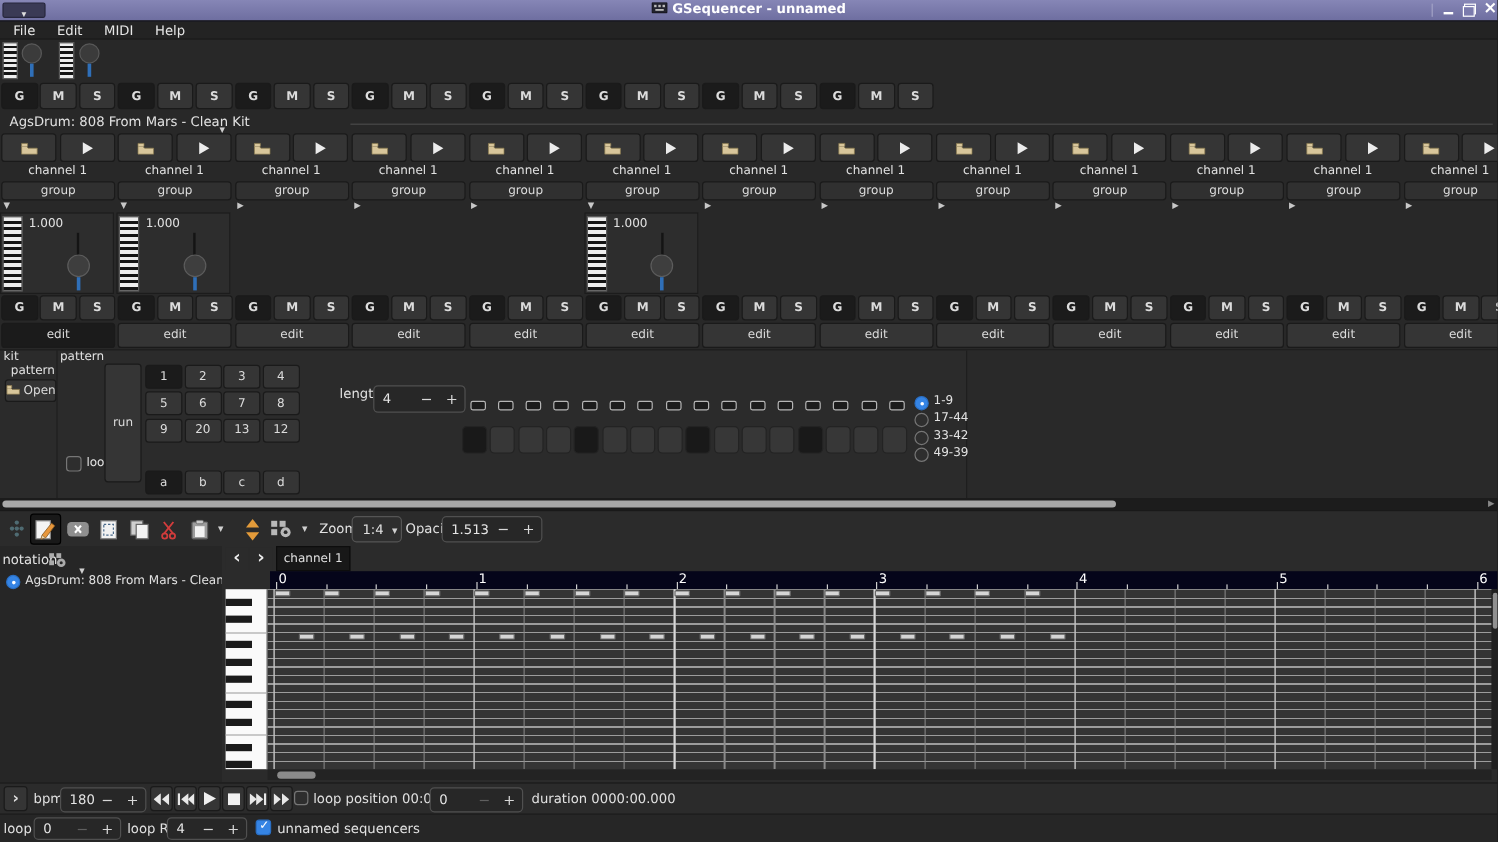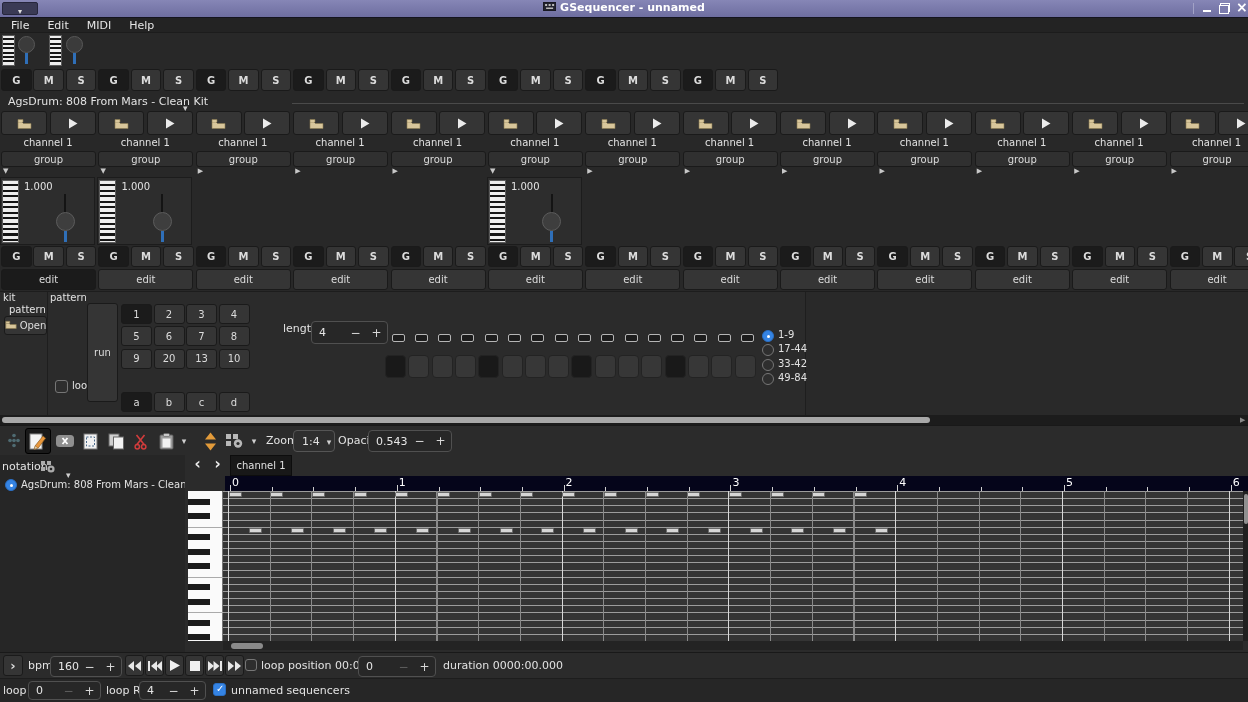--- a/index.html
+++ b/index.html
@@ -462,21 +462,21 @@
       <div class="btn" style="left: 153.5px; top: 12px; width: 31px; height: 20px;">2</div>
       <div class="btn" style="left: 186px; top: 12px; width: 31px; height: 20px;">3</div>
       <div class="btn" style="left: 218.5px; top: 12px; width: 31px; height: 20px;">4</div>
       <div class="btn" style="left: 121px; top: 34.3px; width: 31px; height: 20px;">5</div>
       <div class="btn" style="left: 153.5px; top: 34.3px; width: 31px; height: 20px;">6</div>
       <div class="btn" style="left: 186px; top: 34.3px; width: 31px; height: 20px;">7</div>
       <div class="btn" style="left: 218.5px; top: 34.3px; width: 31px; height: 20px;">8</div>
       <div class="btn" style="left: 121px; top: 56.6px; width: 31px; height: 20px;">9</div>
       <div class="btn" style="left: 153.5px; top: 56.6px; width: 31px; height: 20px;">20</div>
       <div class="btn" style="left: 186px; top: 56.6px; width: 31px; height: 20px;">13</div>
-      <div class="btn" style="left: 218.5px; top: 56.6px; width: 31px; height: 20px;">10</div>
+      <div class="btn" style="left: 218.5px; top: 56.6px; width: 31px; height: 20px;">12</div>
       <div class="btn active" style="left: 121px; top: 100px; width: 31px; height: 20px;">a</div>
       <div class="btn" style="left: 153.5px; top: 100px; width: 31px; height: 20px;">b</div>
       <div class="btn" style="left: 186px; top: 100px; width: 31px; height: 20px;">c</div>
       <div class="btn" style="left: 218.5px; top: 100px; width: 31px; height: 20px;">d</div>
       <div class="led" style="left: 391.5px; top: 42px;"></div>
       <div class="led" style="left: 414.8px; top: 42px;"></div>
       <div class="led" style="left: 438.1px; top: 42px;"></div>
       <div class="led" style="left: 461.4px; top: 42px;"></div>
       <div class="led" style="left: 484.7px; top: 42px;"></div>
       <div class="led" style="left: 508px; top: 42px;"></div>
@@ -506,37 +506,37 @@
       <div class="pad" style="left: 687.9px; top: 63px;"></div>
       <div class="pad" style="left: 711.2px; top: 63px;"></div>
       <div class="pad" style="left: 734.5px; top: 63px;"></div>
       <div class="radio on" style="left: 762px; top: 38px;"></div>
       <div class="lbl sm" style="left: 778px; top: 37px;">1-9</div>
       <div class="radio" style="left: 762px; top: 52.4px;"></div>
       <div class="lbl sm" style="left: 778px; top: 51.4px;">17-44</div>
       <div class="radio" style="left: 762px; top: 66.8px;"></div>
       <div class="lbl sm" style="left: 778px; top: 65.8px;">33-42</div>
       <div class="radio" style="left: 762px; top: 81.2px;"></div>
-      <div class="lbl sm" style="left: 778px; top: 80.2px;">49-84</div>
+      <div class="lbl sm" style="left: 778px; top: 80.2px;">49-39</div>
     </div>
 
   <div class="row hscroll">
     <div class="handle" style="left:2px;width:928px;"></div>
     <span class="abs" style="left:1240px;top:1px;font-size:7px;color:#888;">▶</span>
   </div>
 
   <div class="row toolbar" id="toolbar">
     <span class="lbl" style="left:266px;top:8px;">Zoom</span>
     <div class="dd" style="left:293px;top:4px;width:42px;height:22px;">
       <span>1:4</span>
       <span class="chev"></span>
     </div>
     <span class="lbl" style="left:338px;top:8px;">Opacity</span>
     <div class="spin" style="left:368px;top:4px;width:84px;height:22px;">
-      <span class="val">0.543</span>
+      <span class="val">1.513</span>
       <span class="sbtn minus"></span>
       <span class="sbtn plus"></span>
     </div>
   <div class="tool" style="left: 3px;">
         <svg width="16" height="18">
           <g fill="#4f6b72">
             <circle cx="8" cy="3.5" r="1.8"></circle>
             <circle cx="4" cy="8.5" r="1.8"></circle>
             <circle cx="12" cy="8.5" r="1.8"></circle>
             <circle cx="8" cy="13.5" r="1.8"></circle>
@@ -708,21 +708,21 @@
       <div class="hscroll2">
           <div class="handle"></div>
         </div>
     </div>
   </div>
 
   <div class="row transport">
     <div class="btn expbtn" style="left:3px;top:2px;width:20px;height:21px;"></div>
     <span class="lbl" style="left:28px;top:6px;">bpm</span>
     <div class="spin" style="left:50px;top:3px;width:72px;height:21px;">
-      <span class="val">160</span>
+      <span class="val">180</span>
       <span class="sbtn minus"></span>
       <span class="sbtn plus"></span>
     </div>
     <div id="tbuttons"></div>
     <div class="chk" style="left:245px;top:6px;width:12px;height:12px;"></div>
     <span class="lbl" style="left:261px;top:6px;">loop</span>
     <span class="lbl" style="left:288px;top:6px;">position 00:00.000</span>
     <div class="spin" style="left:358px;top:3px;width:78px;height:21px;">
       <span class="val">0</span>
       <span class="sbtn minus dis"></span>

